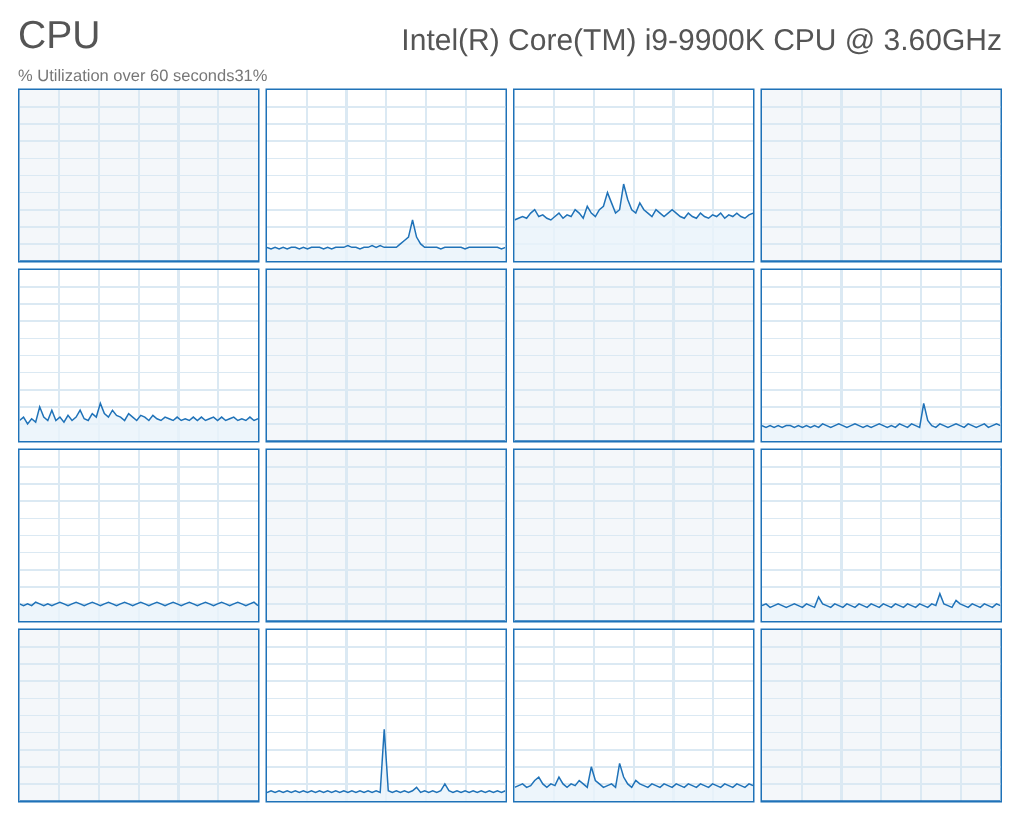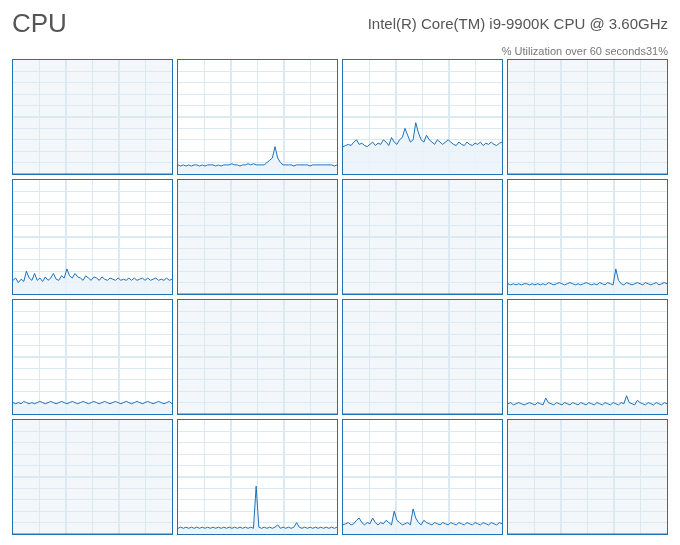--- a/index.html
+++ b/index.html
@@ -16,35 +16,35 @@
     padding: 8px 12px 10px 12px;
     box-sizing: border-box;
     width: 100%;
     height: 100%;
     display: flex;
     flex-direction: column;
   }
   .header {
     display: flex;
     justify-content: space-between;
-    align-items: center;
+    align-items: flex-end;
   }
   .title {
     font-size: 26px;
     font-weight: 400;
     color: #555;
   }
   .cpu-name {
-    font-size: 15px;
+    font-size: 20px;
     color: #555;
     margin-left: 20px;
   }
   .subheader {
     display: flex;
-    justify-content: flex-end;
+    justify-content: flex-start;
     font-size: 11px;
     color: #777;
     margin-top: 6px;
     margin-bottom: 2px;
   }
   .grid {
     flex: 1;
     display: grid;
     grid-template-columns: repeat(4, 1fr);
     grid-template-rows: repeat(4, 1fr);

